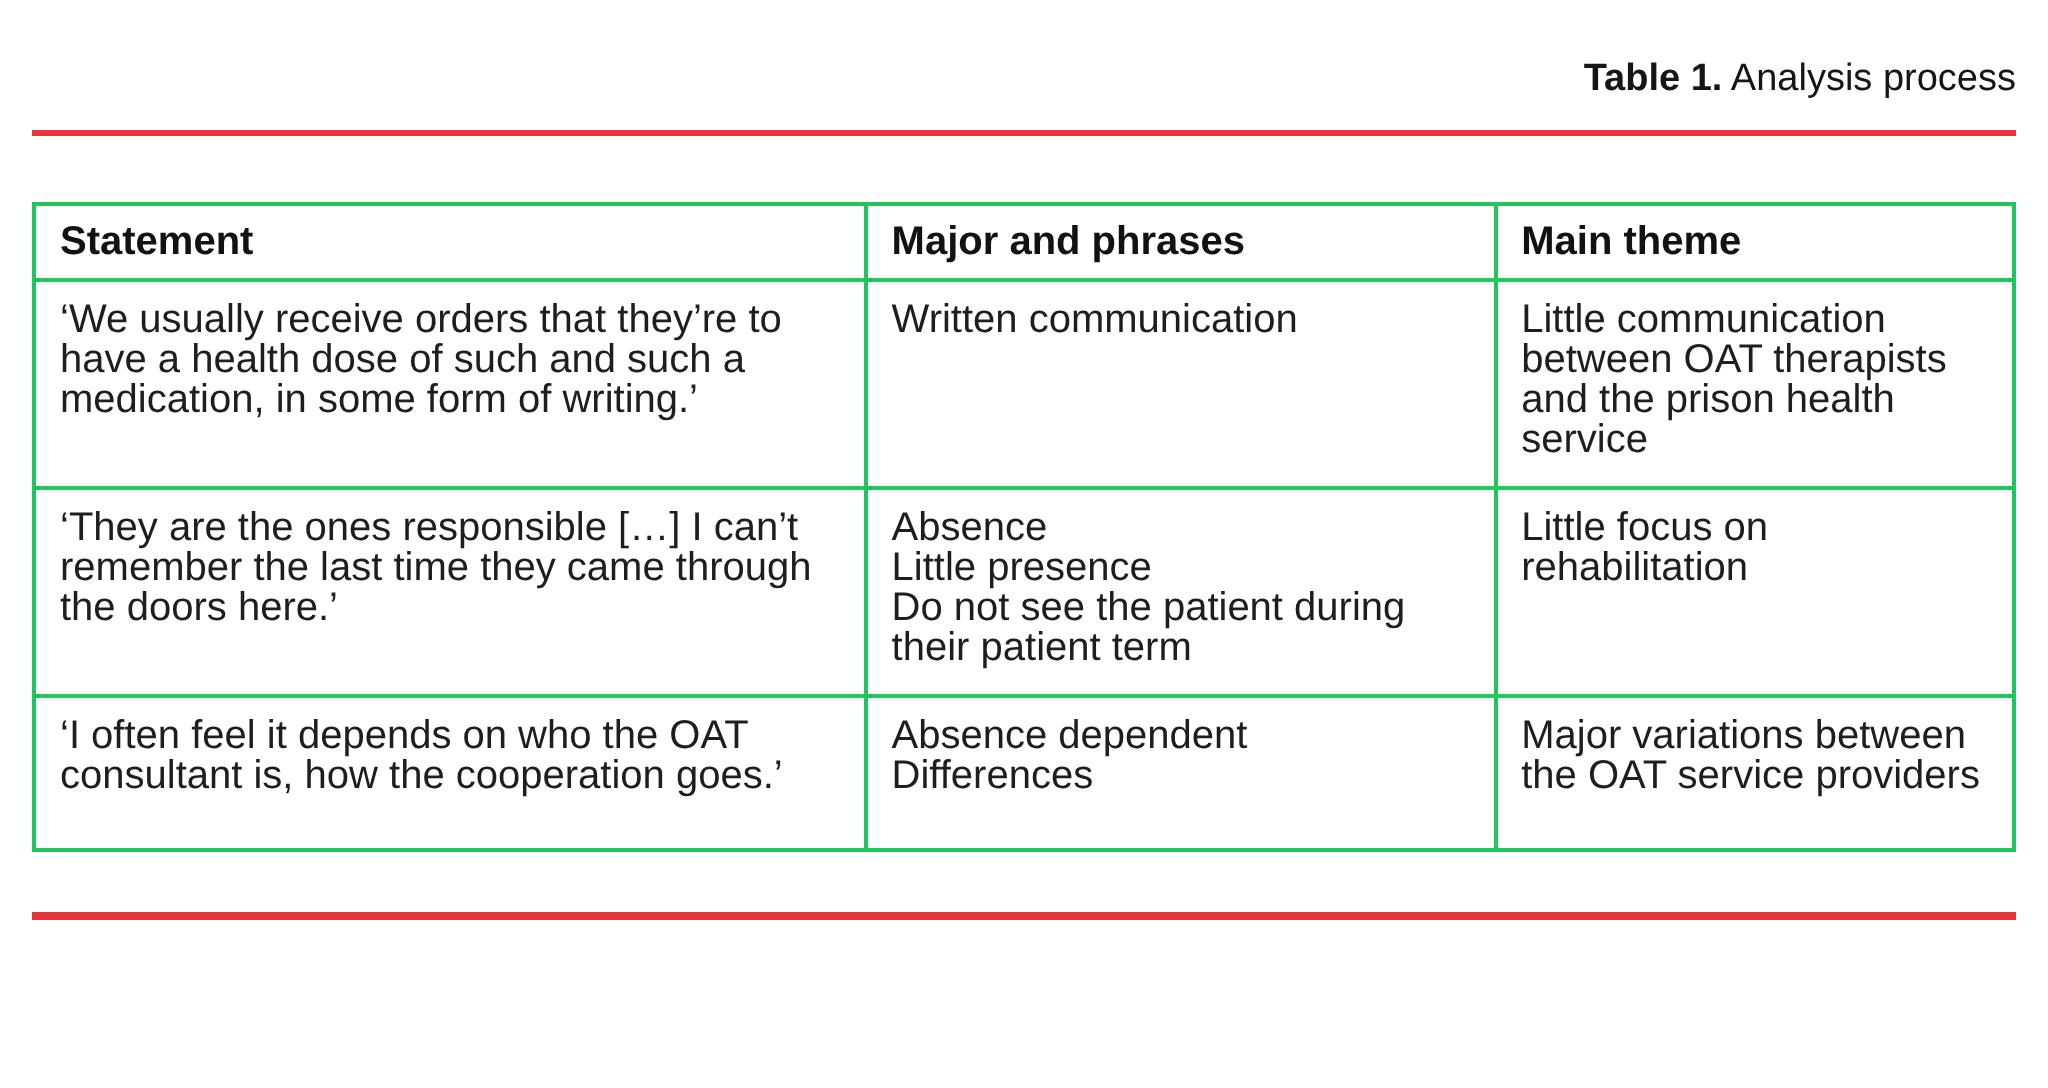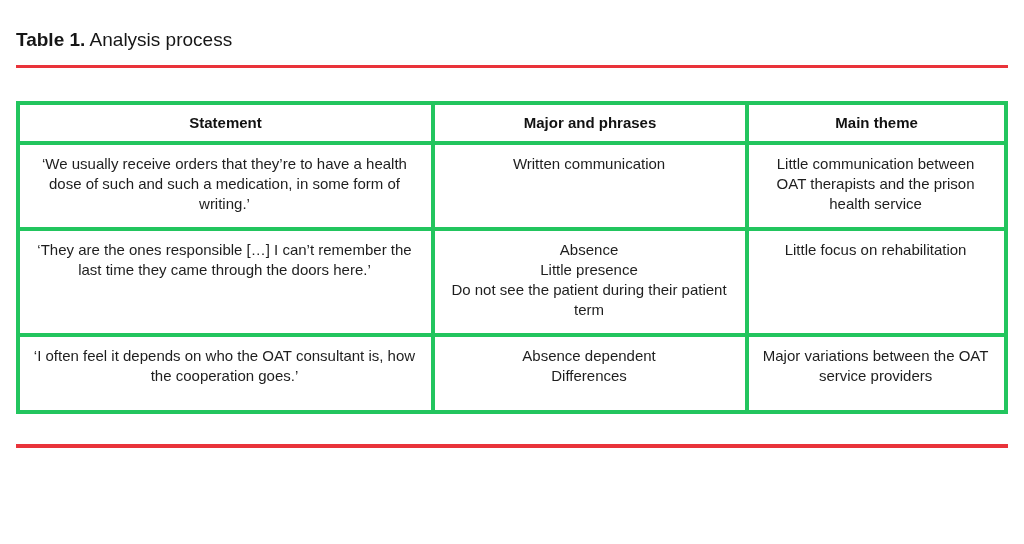--- a/index.html
+++ b/index.html
@@ -19,20 +19,21 @@
     padding: 0 16px;
     overflow: hidden;
   }
   .table-title {
     margin: 0;
     padding-top: 29px;
     font-size: 19px;
     line-height: 21px;
     font-weight: 400;
     color: #161616;
+    text-align: right;
   }
   .table-title .title-label {
     font-weight: 700;
   }
   .rule-top {
     margin-top: 15px;
     height: 3px;
     background: #e9333a;
     border: none;
   }
@@ -44,24 +45,24 @@
     background: #ffffff;
   }
   table.analysis {
     margin-top: 33px;
     width: 100%;
     border-collapse: collapse;
     table-layout: fixed;
   }
   table.analysis th,
   table.analysis td {
-    border: 4px solid #22c55e;
+    border: 2px solid #22c55e;
     vertical-align: top;
-    text-align: center;
-    font-size: 15px;
+    text-align: left;
+    font-size: 20px;
     line-height: 20px;
     padding: 9px 14px 13px 12px;
     color: #1e1e1e;
     word-wrap: break-word;
   }
   table.analysis th {
     font-weight: 700;
     padding: 8px 12px 8px 12px;
     color: #121212;
   }

